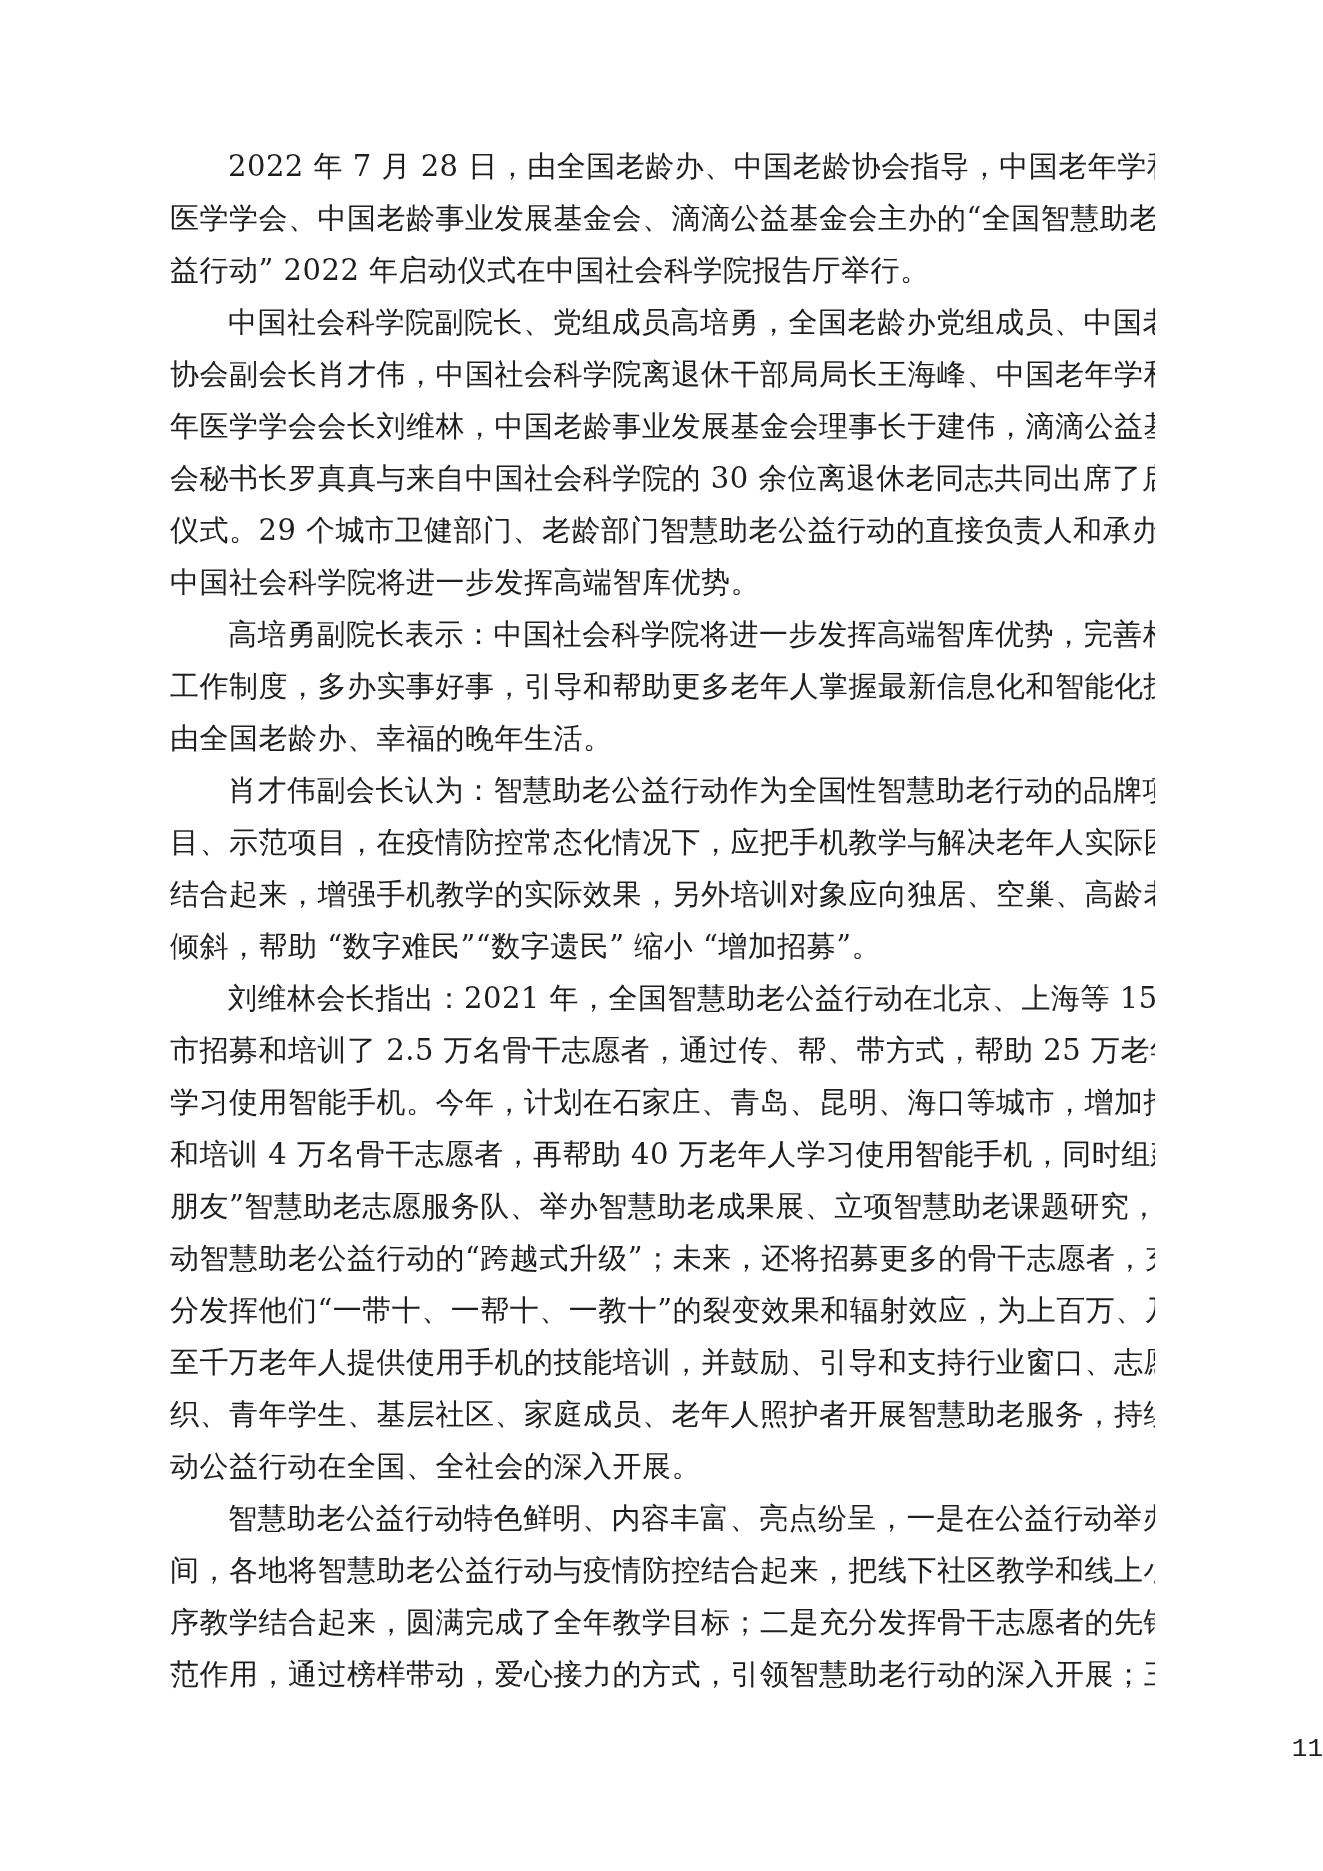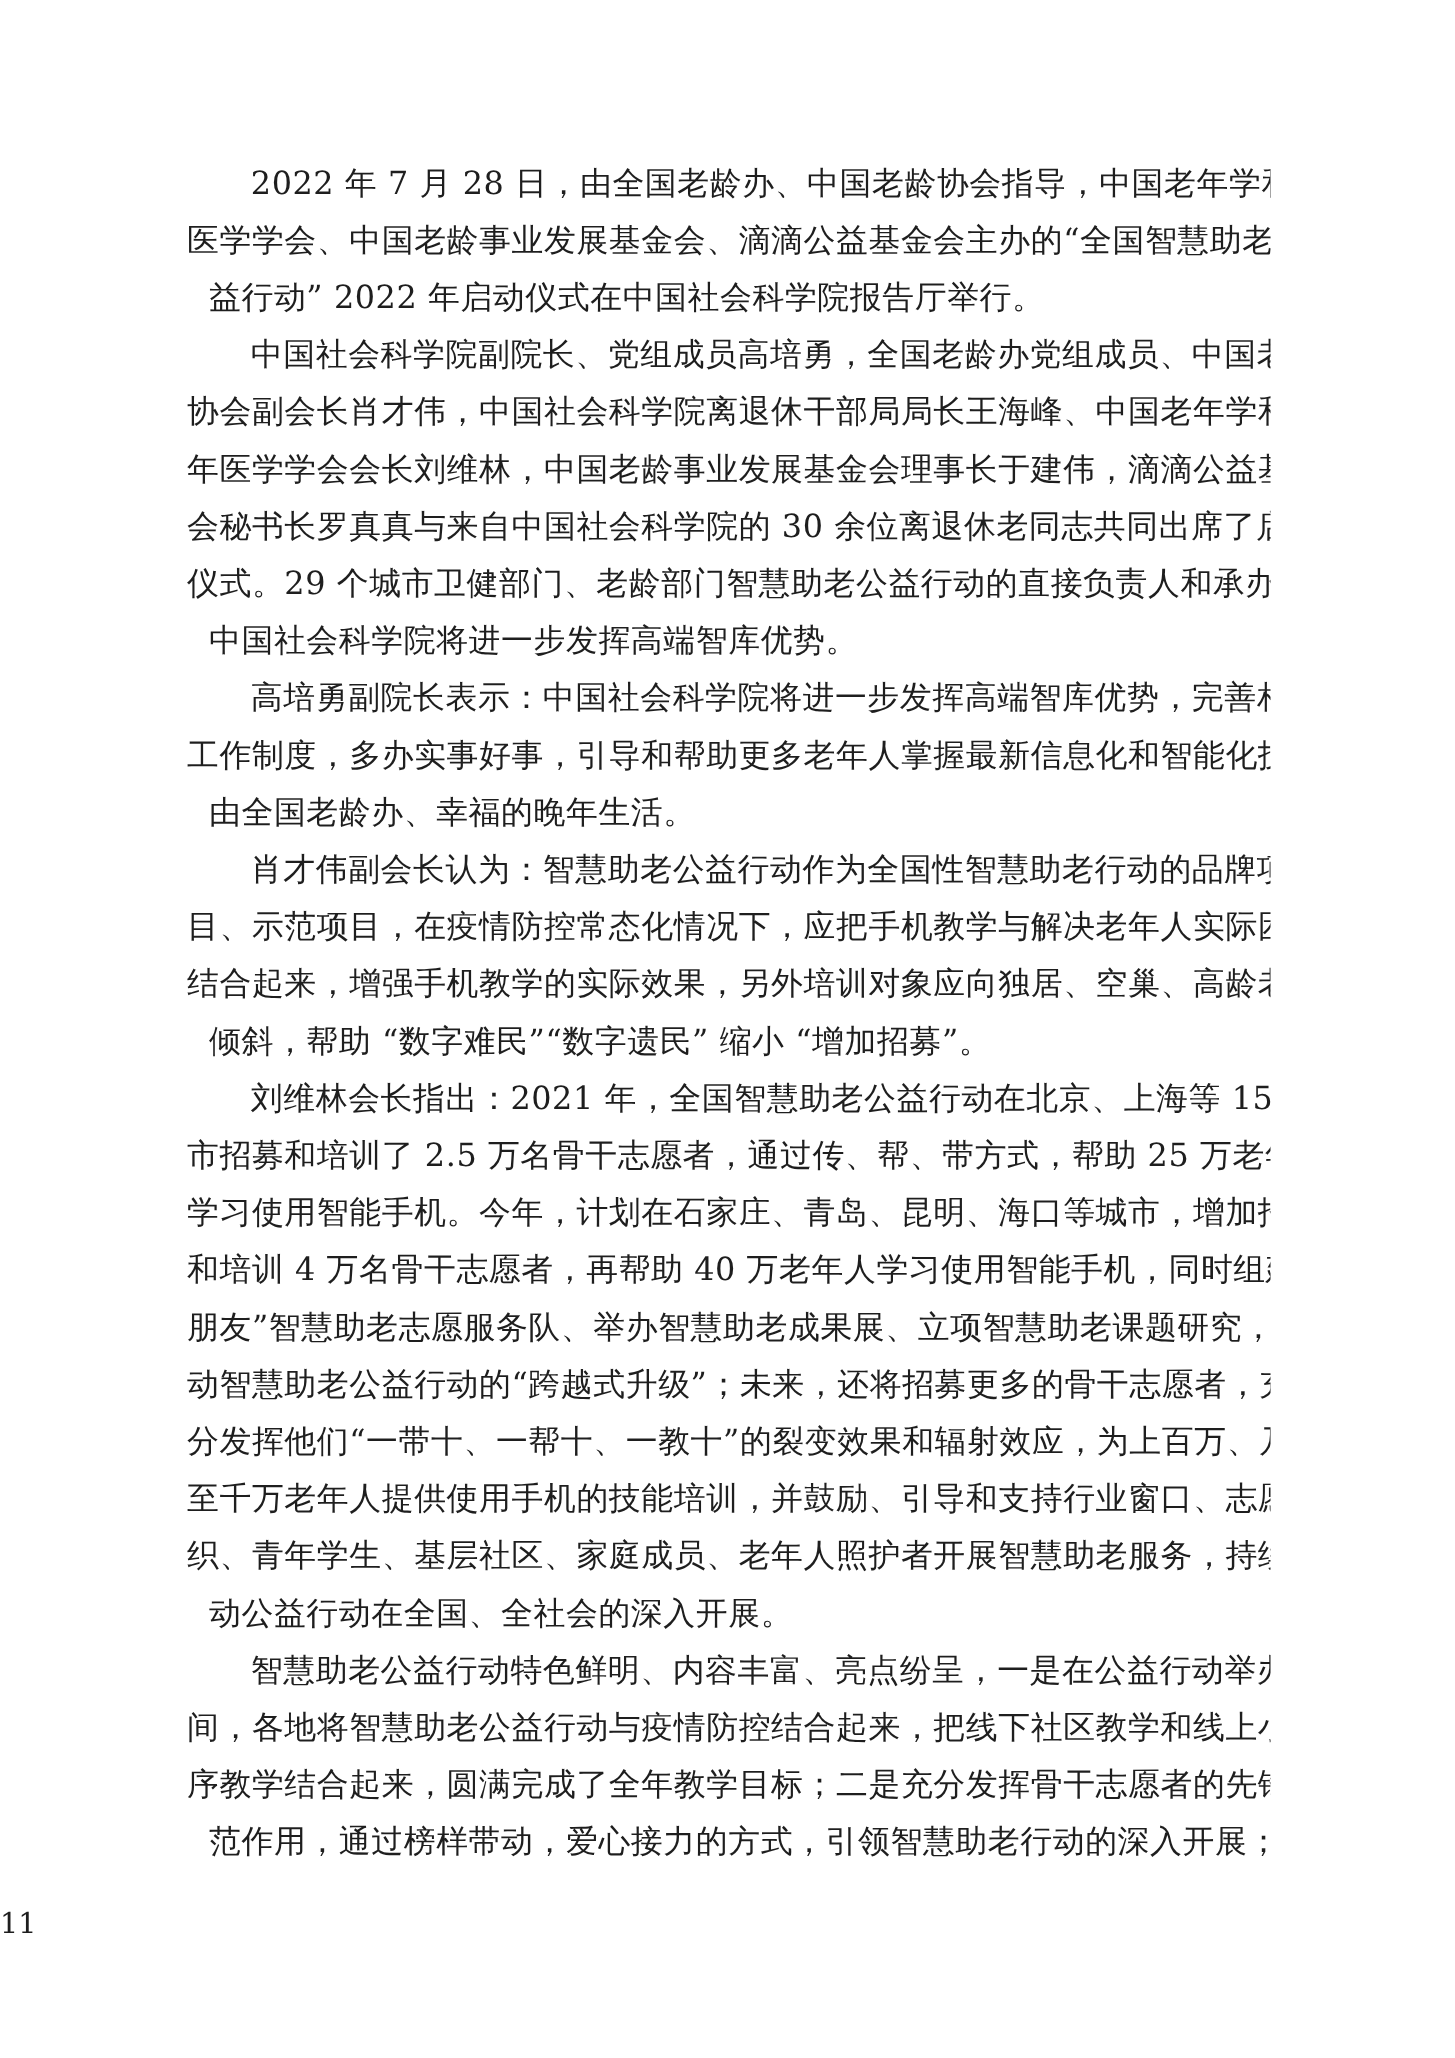--- a/index.html
+++ b/index.html
@@ -28,34 +28,34 @@
     font-size: 29px;
     letter-spacing: 0.5px;
     white-space: nowrap;
     text-align: justify;
     text-align-last: justify;
     overflow: hidden;
   }
   .line.last {
     text-align: left;
     text-align-last: left;
-    margin-left: 20px;
   }
   .line.first {
     text-indent: 2em;
   }
   .footer {
     position: absolute;
     left: 0;
     top: 1732px;
     width: 100%;
-    text-align: left;
+    text-align: right;
     font-size: 26px;
     line-height: 34px;
     color: #1e1e1e;
+    font-family: Liberation Mono, monospace;
   }
 </style>
 </head>
 <body>
 
 <div class="page">
   <div class="content">
       <div class="line first">2022 年 7 月 28 日，由全国老龄办、中国老龄协会指导，中国老年学和老年</div>
       <div class="line">医学学会、中国老龄事业发展基金会、滴滴公益基金会主办的“全国智慧助老公</div>
       <div class="line last">益行动” 2022 年启动仪式在中国社会科学院报告厅举行。</div>

